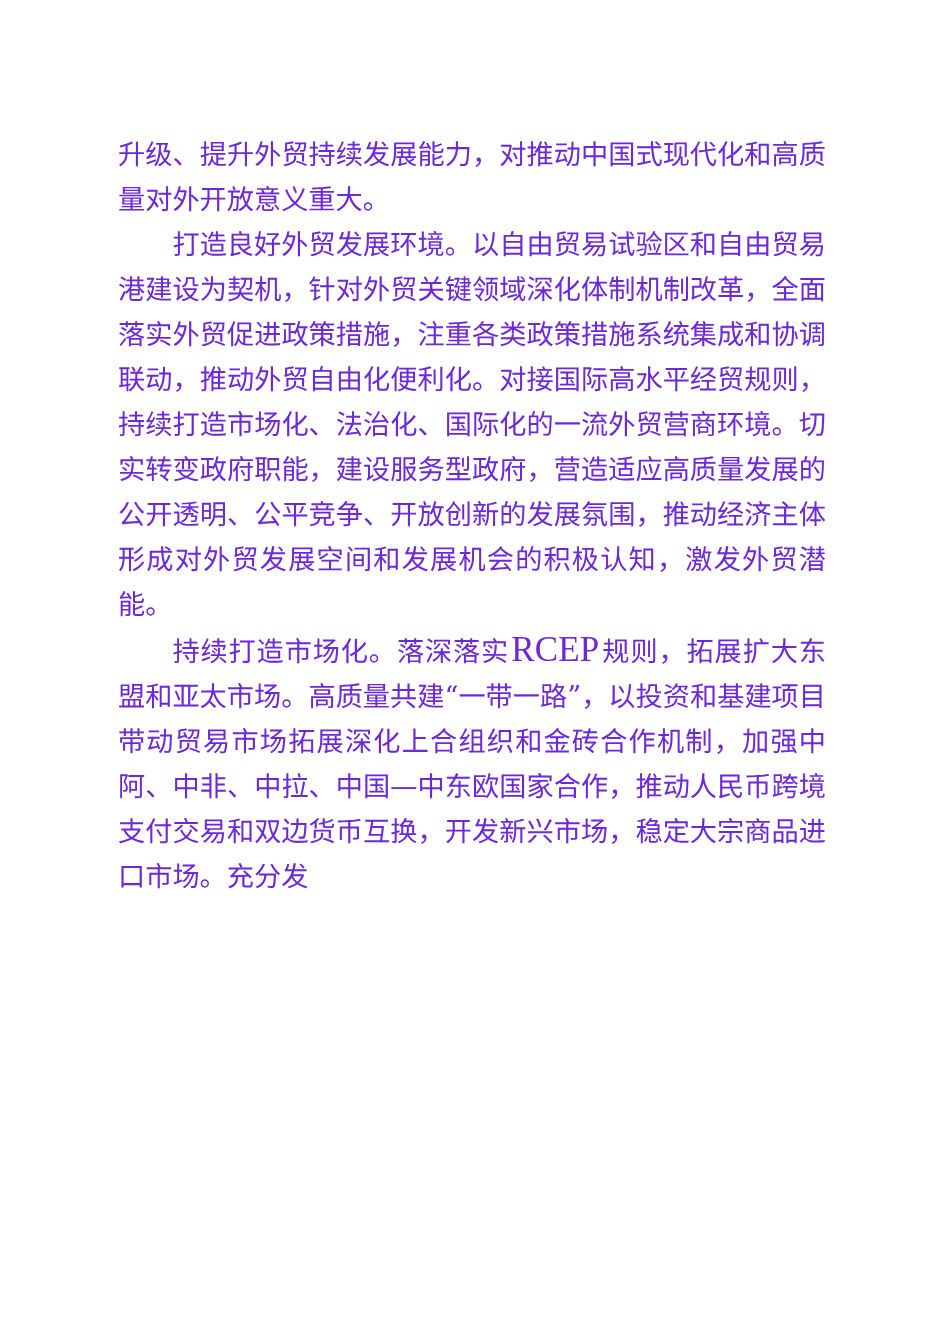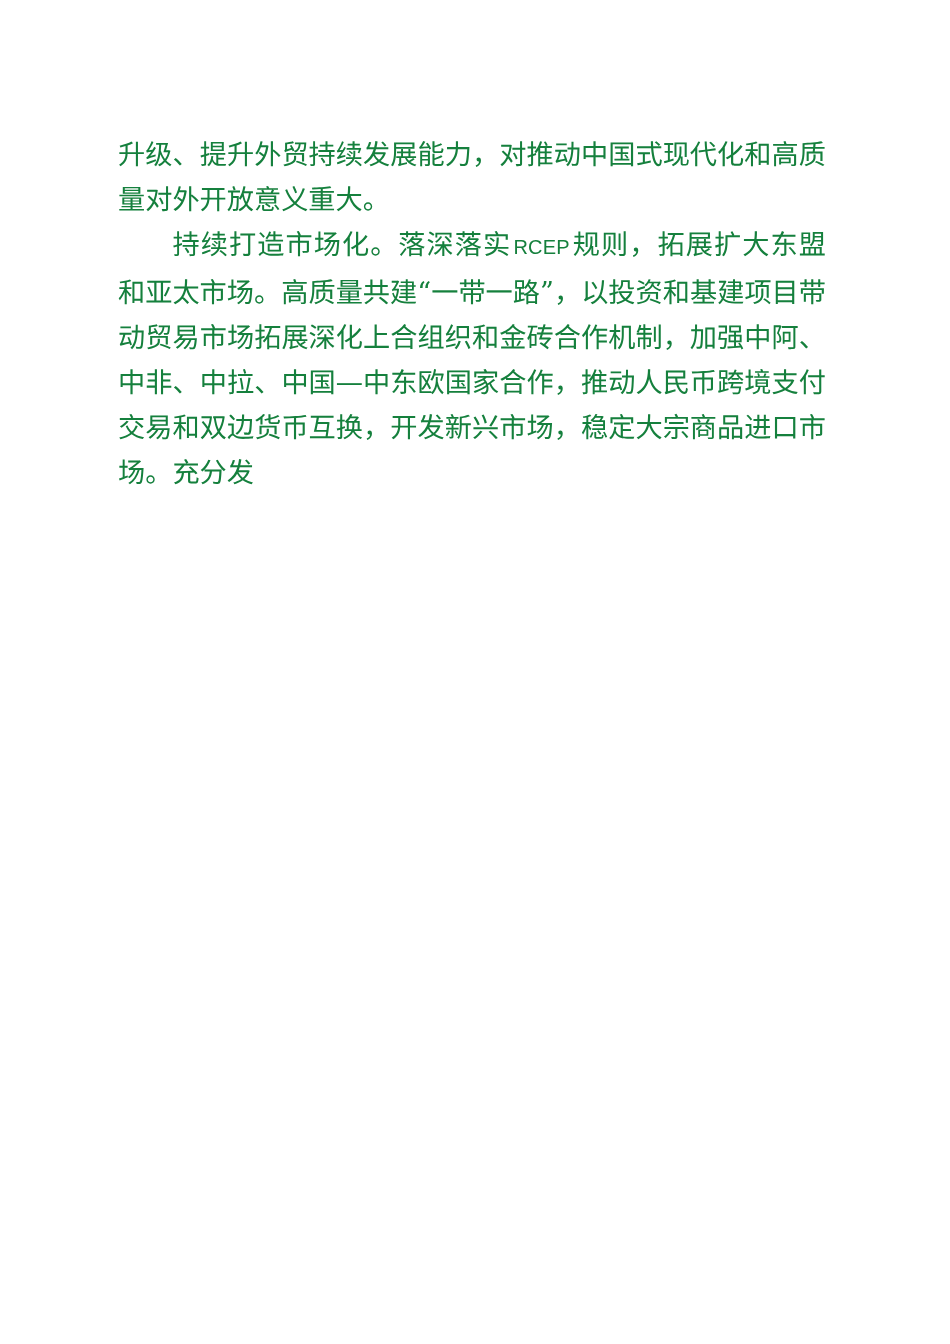--- a/index.html
+++ b/index.html
@@ -42,51 +42,52 @@
     top: 132px;
     width: 708px;
   }
 
   .para {
     margin: 0;
     padding: 0;
     font-family: "DejaVu Serif", "Liberation Serif", serif;
     font-size: 27.2px;
     line-height: 45px;
-    color: #15803d;
+    color: #6d28d9;
     text-align: justify;
     text-justify: inter-ideograph;
     letter-spacing: 0;
     word-break: break-all;
     -webkit-font-smoothing: antialiased;
   }
 
   .para.indent {
     text-indent: 54.4px;
   }
 
   
   .latin {
-    font-family: Liberation Sans, sans-serif;
-    font-size: 20px;
+    font-family: Liberation Serif, serif;
+    font-size: 35px;
     letter-spacing: 0.2px;
     padding: 0 2px;
   }
 </style>
 </head>
 <body>
 
 <div class="page">
 
   <div class="page-header-zone"></div>
 
   <div class="text-body">
 
     <p class="para">升级、提升外贸持续发展能力，对推动中国式现代化和高质量对外开放意义重大。</p>
 
+    <p class="para indent">打造良好外贸发展环境。以自由贸易试验区和自由贸易港建设为契机，针对外贸关键领域深化体制机制改革，全面落实外贸促进政策措施，注重各类政策措施系统集成和协调联动，推动外贸自由化便利化。对接国际高水平经贸规则，持续打造市场化、法治化、国际化的一流外贸营商环境。切实转变政府职能，建设服务型政府，营造适应高质量发展的公开透明、公平竞争、开放创新的发展氛围，推动经济主体形成对外贸发展空间和发展机会的积极认知，激发外贸潜能。</p>
 
 
     <p class="para indent"><span class="cjk-seg">持续打造市场化。落深落实</span><span class="latin">RCEP</span><span class="cjk-seg">规则，拓展扩大东盟和亚太市场。高质量共建“一带一路”，以投资和基建项目带动贸易市场拓展深化上合组织和金砖合作机制，加强中阿、中非、中拉、中国—中东欧国家合作，推动人民币跨境支付交易和双边货币互换，开发新兴市场，稳定大宗商品进口市场。充分发</span></p>
 
   </div>
 
   <div class="page-footer-zone"></div>
 
 </div>
 

